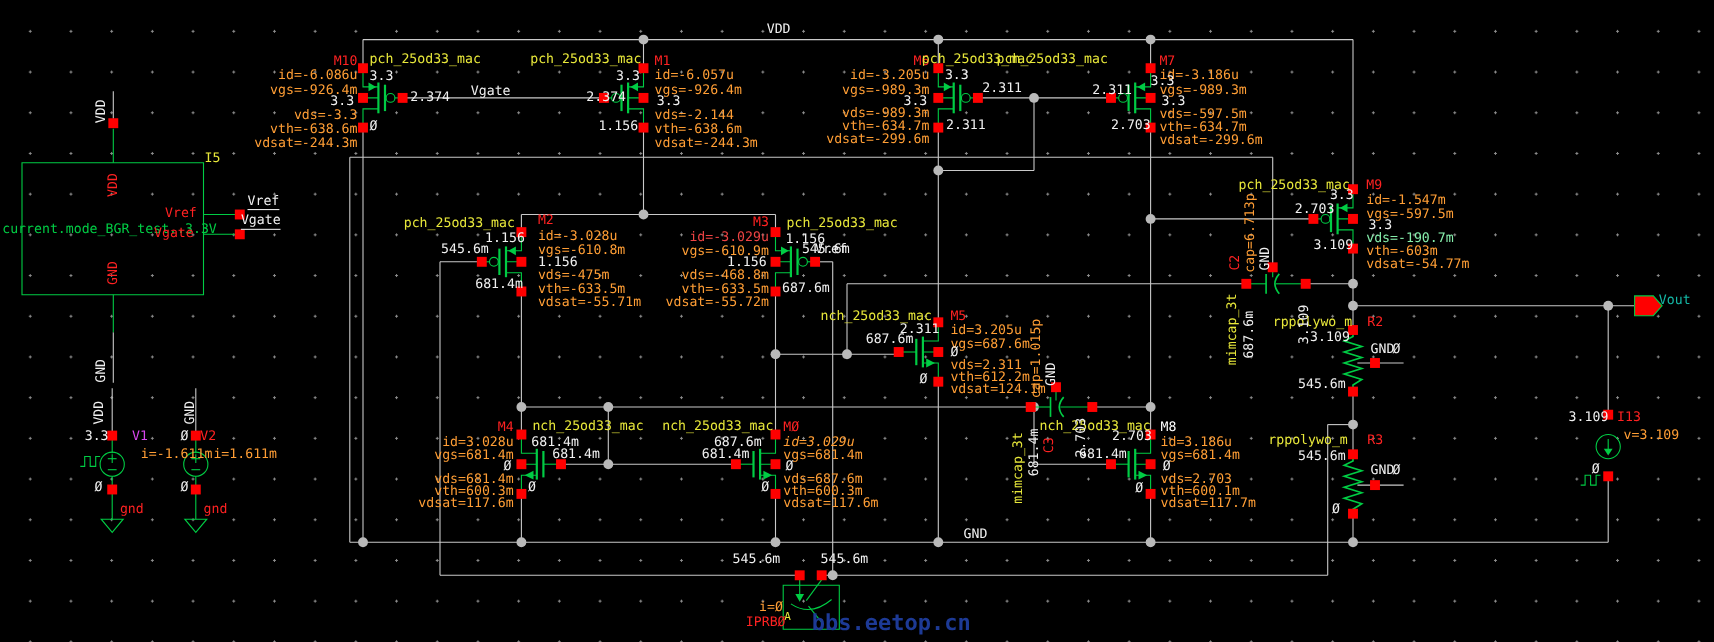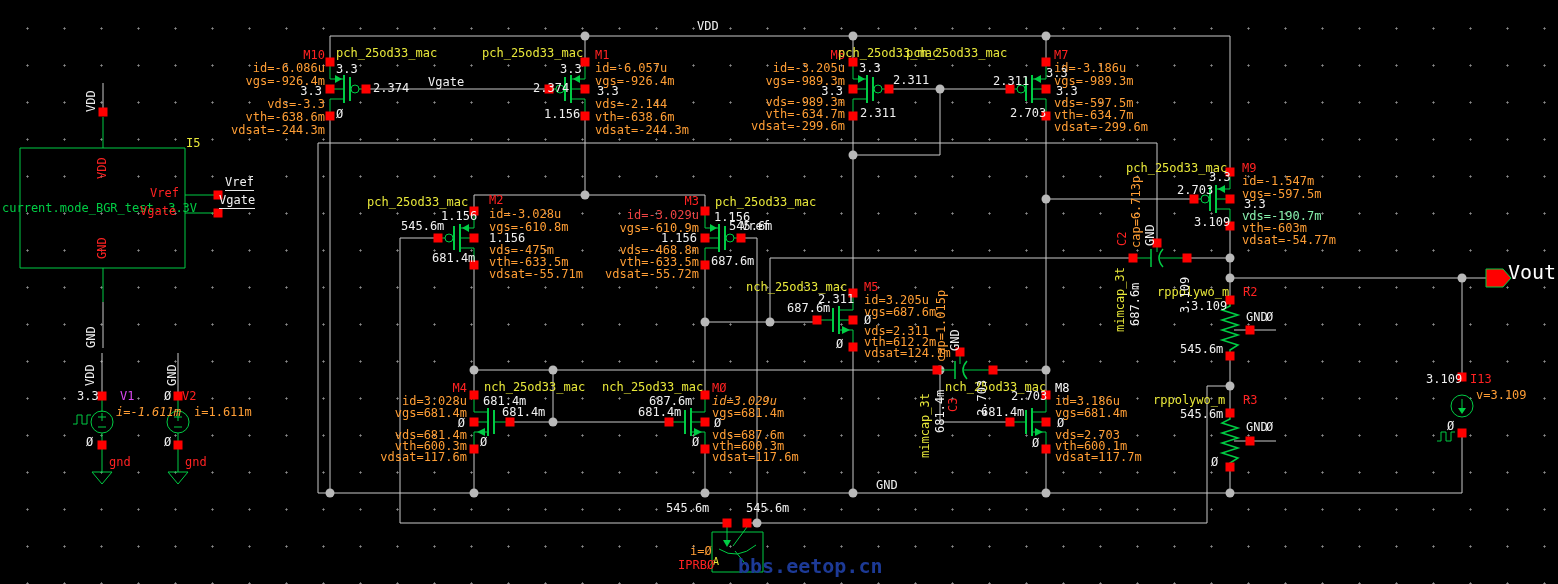--- a/index.html
+++ b/index.html
@@ -406,29 +406,29 @@
       <span class="lb" style="left: 140px; top: 205px; color: rgb(255, 34, 34);">Vgate</span>
       <span class="lb rot" style="left: 96px; top: 179px; color: rgb(255, 34, 34);">VDD</span>
       <span class="lb rot" style="left: 96px; top: 259px; color: rgb(255, 34, 34);">GND</span>
       <span class="lb un" style="left: 225px; top: 176px; color: rgb(240, 240, 240);">Vref</span>
       <span class="lb un" style="left: 219px; top: 194px; color: rgb(240, 240, 240);">Vgate</span>
       <span class="lb rot" style="left: 85px; top: 112px; color: rgb(240, 240, 240);">VDD</span>
       <span class="lb rot" style="left: 85px; top: 348px; color: rgb(240, 240, 240);">GND</span>
       <span class="lb rot" style="left: 84px; top: 386px; color: rgb(240, 240, 240);">VDD</span>
       <span class="lb" style="left: 77px; top: 390px; color: rgb(240, 240, 240);">3.3</span>
       <span class="lb" style="left: 120px; top: 390px; color: #d946ef;">V1</span>
-      <span class="lb" style="left: 116px; top: 406px; color: rgb(255, 158, 53); font-style: italic;">i=-1.611m</span>
+      <span class="lb" style="left: 128px; top: 406px; color: rgb(255, 158, 53);">i=-1.611m</span>
       <span class="lb" style="left: 86px; top: 436px; color: rgb(240, 240, 240);">Ø</span>
       <span class="lb" style="left: 109px; top: 456px; color: rgb(255, 34, 34);">gnd</span>
       <span class="lb rot" style="left: 166px; top: 386px; color: rgb(240, 240, 240);">GND</span>
       <span class="lb" style="left: 164px; top: 390px; color: rgb(240, 240, 240);">Ø</span>
       <span class="lb" style="left: 182px; top: 390px; color: rgb(255, 34, 34);">V2</span>
       <span class="lb" style="left: 194px; top: 406px; color: rgb(255, 158, 53);">i=1.611m</span>
       <span class="lb" style="left: 164px; top: 436px; color: rgb(240, 240, 240);">Ø</span>
       <span class="lb" style="left: 185px; top: 456px; color: rgb(255, 34, 34);">gnd</span>
       <span class="lb" style="left: 1426px; top: 373px; color: rgb(240, 240, 240);">3.109</span>
       <span class="lb" style="left: 1470px; top: 373px; color: rgb(255, 34, 34);">I13</span>
       <span class="lb" style="left: 1476px; top: 389px; color: rgb(255, 158, 53);">v=3.109</span>
       <span class="lb" style="left: 1447px; top: 420px; color: rgb(240, 240, 240);">Ø</span>
-      <span class="lb" style="left: 1508px; top: 266px; font-size: 20px; color: #ffffff;">Vout</span>
+      <span class="lb" style="left: 1508px; top: 266px; font-size: 12px; color: #14b8a6;">Vout</span>
       <span class="lb" style="left: 738px; top: 560px; font-size: 20px; font-weight: bold; color: rgb(29, 58, 150);">bbs.eetop.cn</span>
     </div>
 </div>
 
 </body></html>

